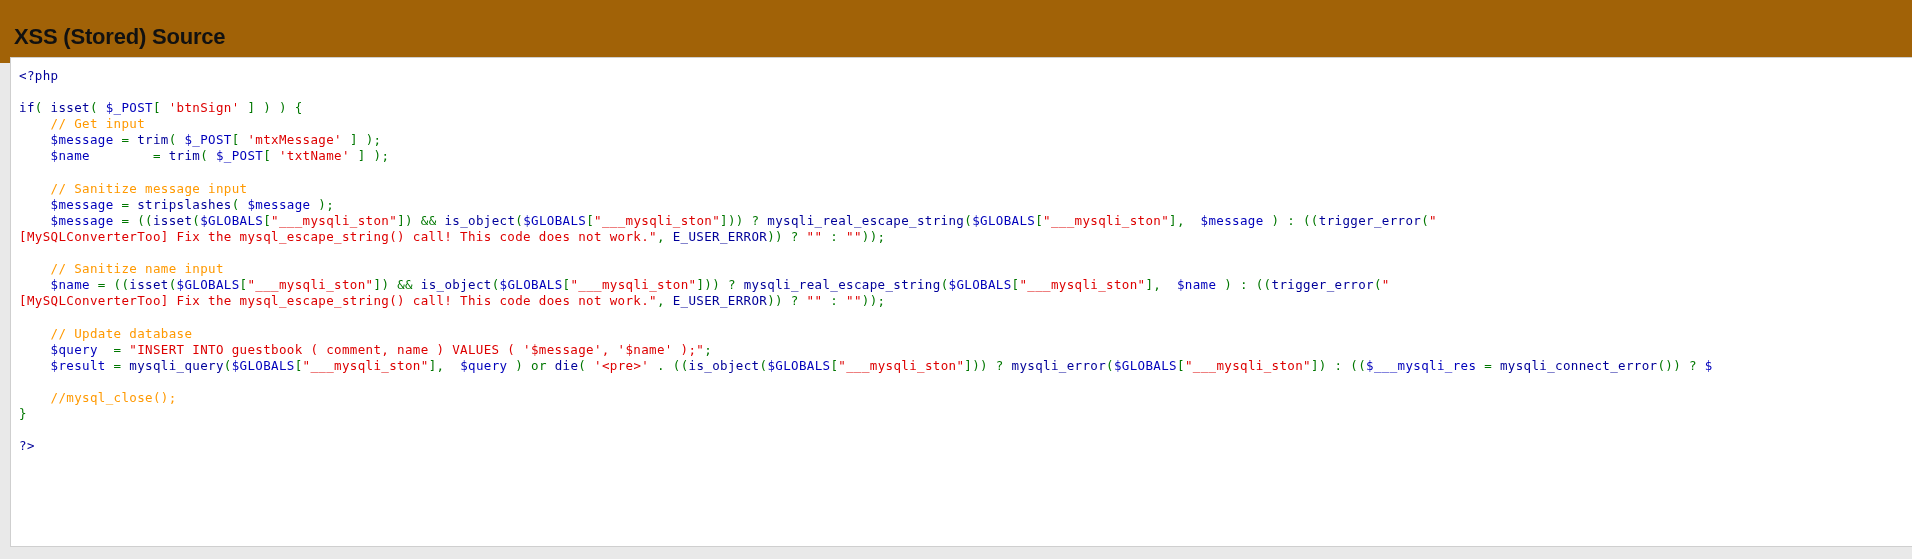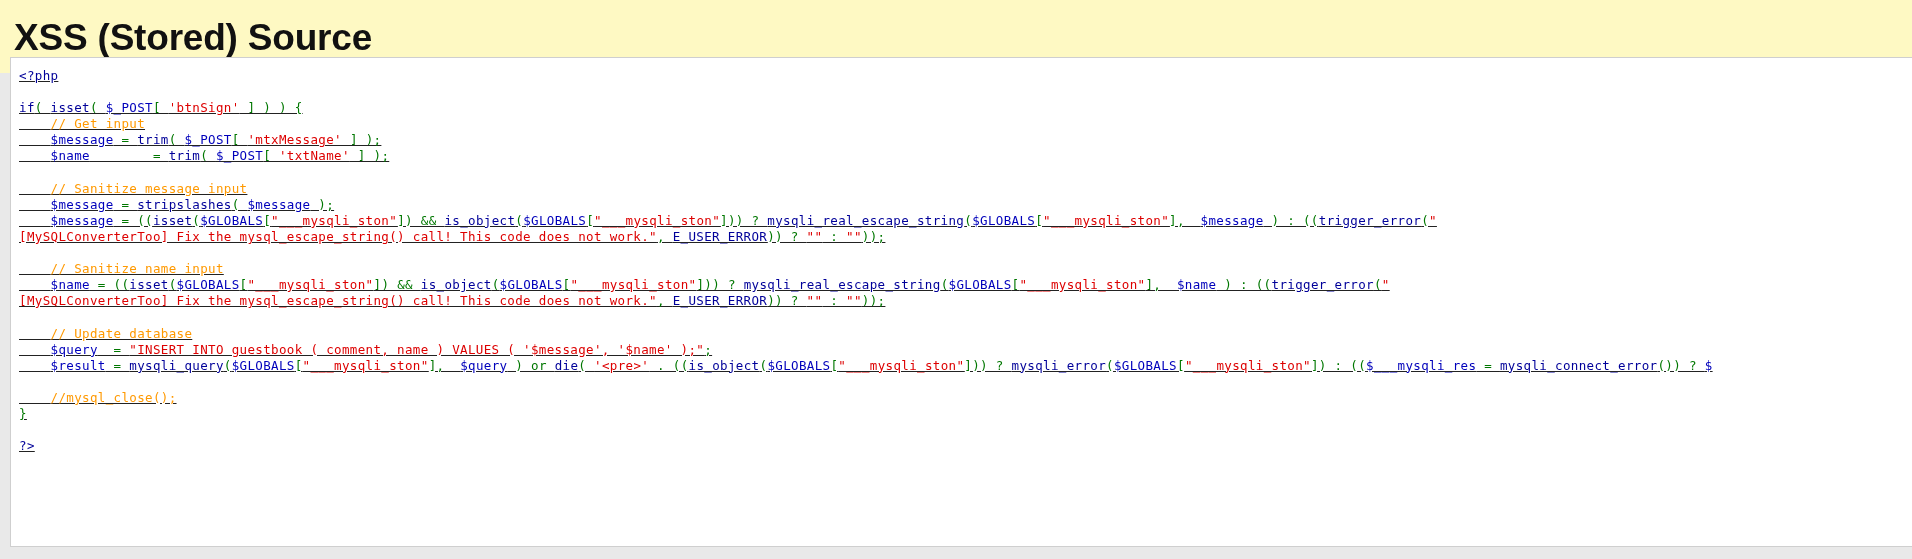--- a/index.html
+++ b/index.html
@@ -16,28 +16,28 @@
   #page {
     width: 1912px;
     height: 559px;
     position: relative;
     background: #e9e9e9;
     box-sizing: border-box;
   }
 
   #page-title {
     margin: 0;
-    padding: 16px 0 13px 14px;
+    padding: 24px 0 13px 14px;
     font-family: "Liberation Sans", sans-serif;
-    font-size: 37px;
+    font-size: 22px;
     font-weight: bold;
     letter-spacing: -0.2px;
     color: #111111;
     line-height: 1.18;
-    background: #fef9c3;
+    background: #a16207;
   }
 
   #code-wrapper {
     position: absolute;
     left: 10px;
     top: 57px;
     right: 0px;
     bottom: 12px;
     background: #ffffff;
     border: 1px solid #cfcfcf;
@@ -51,21 +51,20 @@
     padding: 10px 0 8px 8px;
     font-family: "DejaVu Sans Mono", "Liberation Mono", monospace;
     font-size: 12.5px;
     line-height: 16.1px;
     white-space: pre;
     color: #222222;
     letter-spacing: 0.35px;
     overflow: hidden;
     height: 100%;
     box-sizing: border-box;
-    text-decoration: underline;
   }
   .t-keyword  { color: #000099; }
   .t-comment  { color: #ff9900; }
   .t-string   { color: #dd0000; }
   .t-tag      { color: #000099; }
   .t-punct    { color: #007700; }
   .t-var      { color: #0000bb; }
 </style>
 </head>
 <body>

